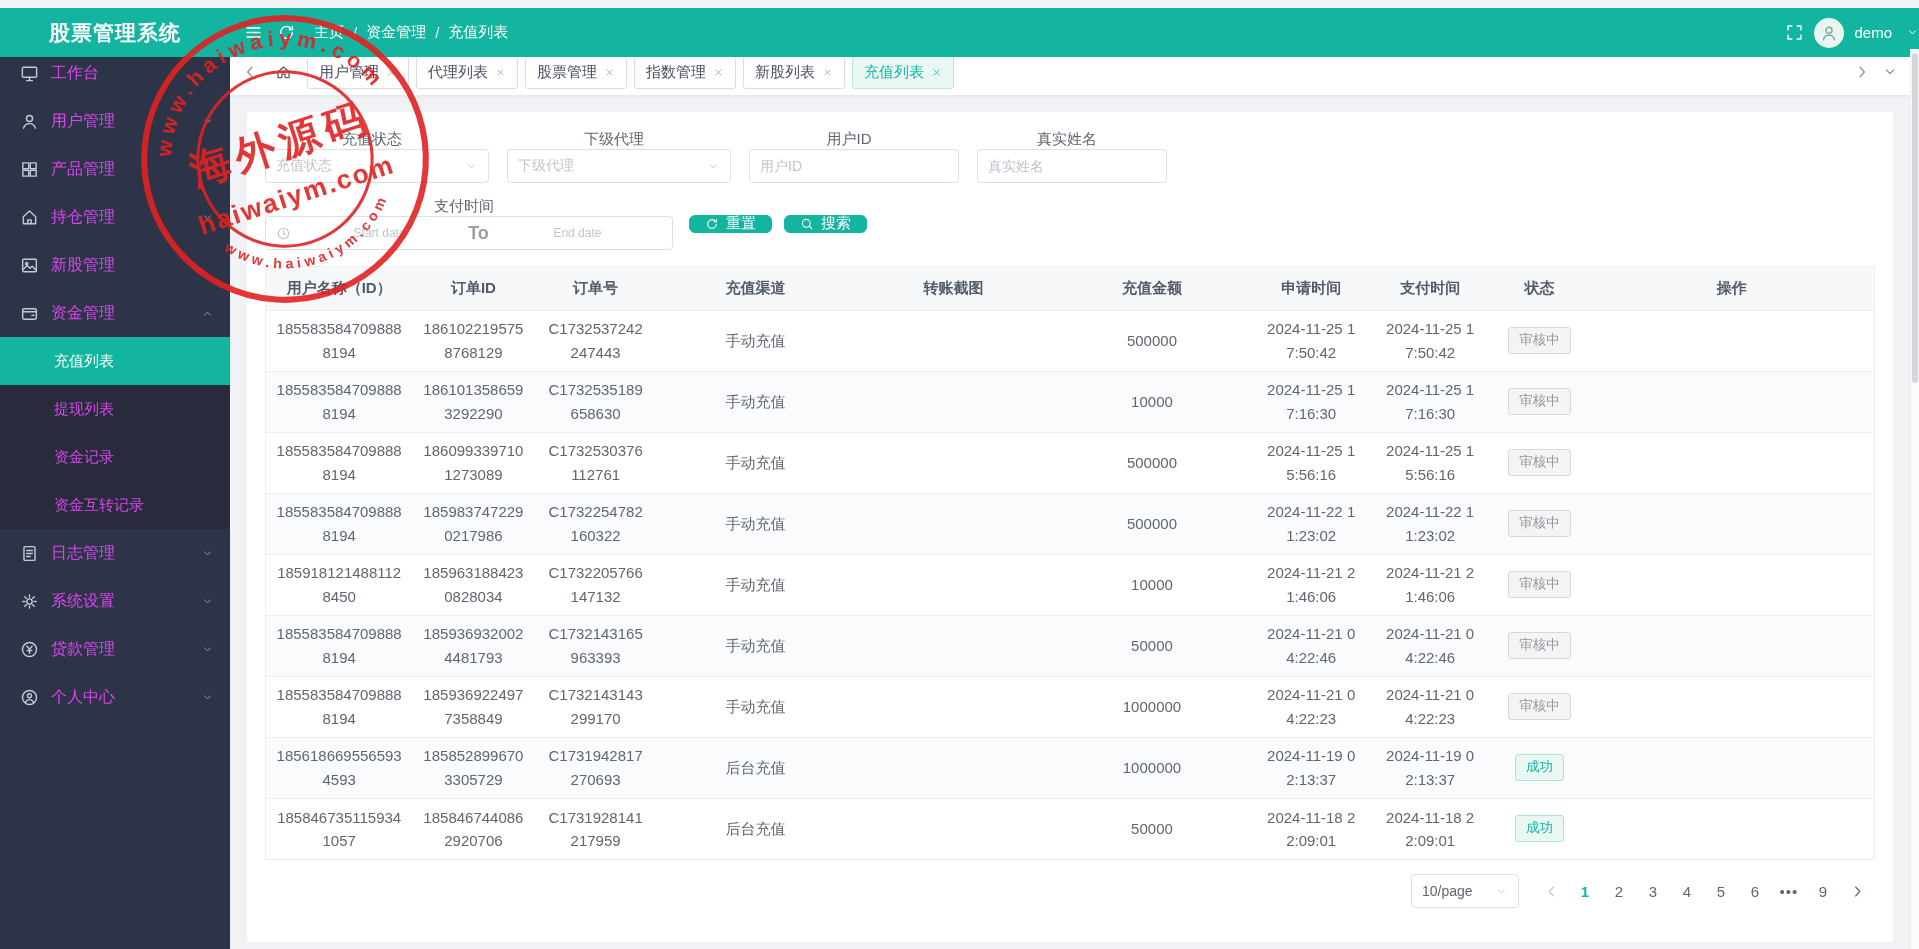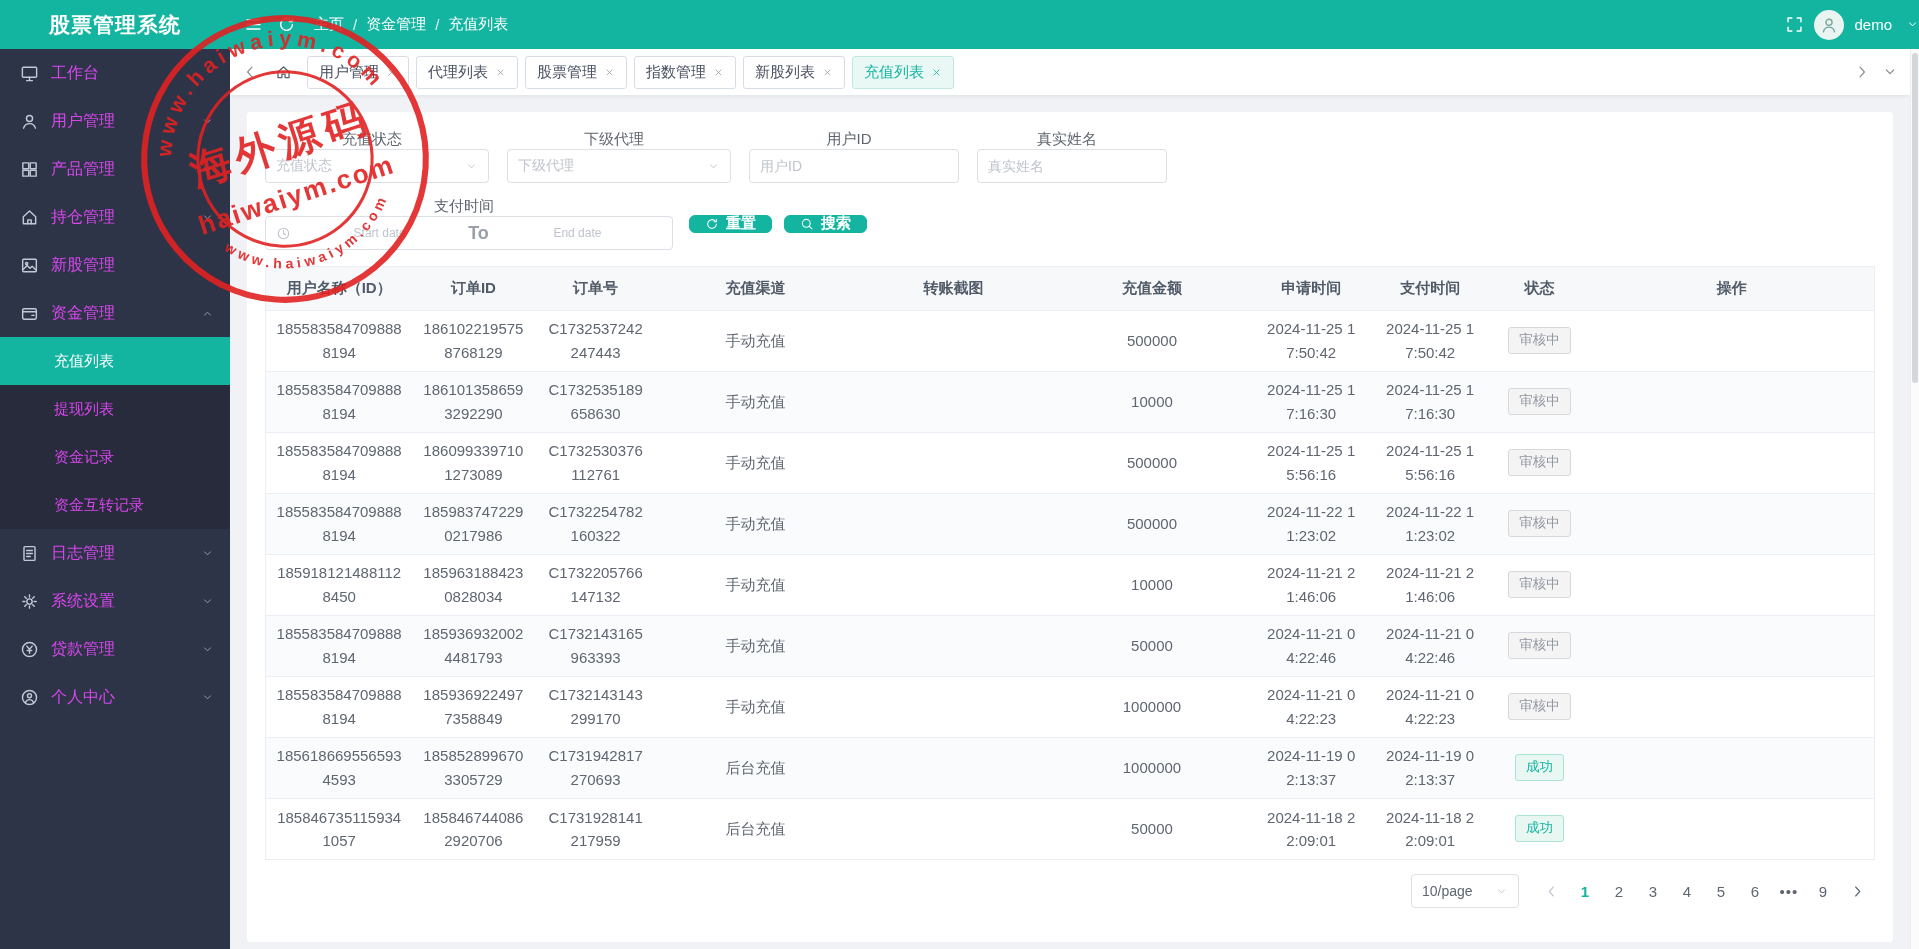--- a/index.html
+++ b/index.html
@@ -4,21 +4,21 @@
 <style>
   :root{ --accent:#13b5a1; --stamp:#e12222; }
   *{margin:0;padding:0;box-sizing:border-box;}
   html,body{width:1919px;height:949px;overflow:hidden;background:#f0f2f5;
     font-family:"Liberation Sans","DejaVu Sans",sans-serif;color:#5f6670;}
   [data-icon]{display:inline-flex;align-items:center;justify-content:center;line-height:1;}
   [data-icon] svg{display:block;width:1em;height:1em;fill:none;stroke:currentColor;
     stroke-width:1.5;stroke-linecap:round;stroke-linejoin:round;}
 
   
-  .app-header{position:fixed;top:0;left:0;right:0;height:49px;background:var(--accent);
+  .app-header{position:fixed;top:8px;left:0;right:0;height:49px;background:var(--accent);
     display:flex;align-items:center;color:#fff;z-index:50;}
   .logo{width:230px;flex:none;text-align:center;font-size:21px;font-weight:bold;letter-spacing:1px;}
   .hdr-icon{color:#fff;font-size:19px;margin-left:14px;cursor:pointer;}
   .hdr-icon.small{font-size:13px;margin-left:4px;}
   .breadcrumb{margin-left:18px;font-size:15px;display:flex;align-items:center;gap:9px;}
   .bc-sep{color:rgba(255,255,255,.85);}
   .bc-item{color:#fff;cursor:default;}
   .hdr-right{margin-left:auto;display:flex;align-items:center;gap:10px;}
   .avatar{width:30px;height:30px;border-radius:50%;background:#eaf4f1;color:#76a89c;
     display:inline-flex;align-items:center;justify-content:center;font-size:18px;overflow:hidden;cursor:pointer;}
@@ -66,21 +66,21 @@
   .f-input{height:34px;border:1px solid #dcdfe6;border-radius:4px;padding:0 10px;
     font-size:14px;color:#5f6670;outline:none;font-family:inherit;}
   .f-input::placeholder{color:#bfc4cc;}
   .daterange{width:408px;height:34px;border:1px solid #dcdfe6;border-radius:4px;background:#fff;
     display:flex;align-items:center;padding:0 10px;cursor:pointer;}
   .dr-clock{font-size:15px;color:#c0c4cc;margin-right:4px;}
   .dr-part{flex:1;text-align:center;font-size:12px;color:#bfc4cc;}
   .dr-sep{font-size:18px;color:#9aa0a8;padding:0 4px;font-weight:bold;}
   .btn{height:18px;display:inline-flex;align-items:center;gap:7px;padding:0 15px;
     background:var(--accent);border:1px solid var(--accent);color:#fff;font-size:15px;
-    border-radius:6px;cursor:pointer;font-family:inherit;font-weight:bold;}
+    border-radius:6px;cursor:pointer;font-family:inherit;}
   .btn [data-icon]{font-size:14px;}
   .btn-reset{margin-left:16px;} .btn-search{margin-left:12px;}
 
   
   .table-box{border:1px solid #ebeef5;}
   table{width:100%;border-collapse:collapse;table-layout:fixed;}
   thead th{height:43px;background:#f7f8fa;color:#515b68;font-size:15px;font-weight:bold;
     border-bottom:1px solid #ebeef5;padding:4px 8px;}
   tbody td{height:61px;text-align:center;color:#5f6670;font-size:15px;
     border-bottom:1px solid #ebeef5;padding:6px 10px;word-break:break-all;line-height:1.55;}

